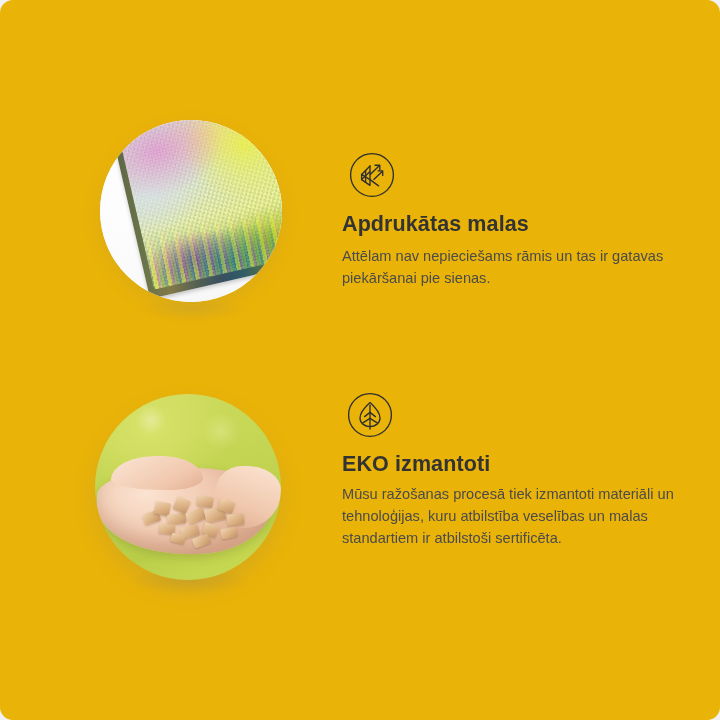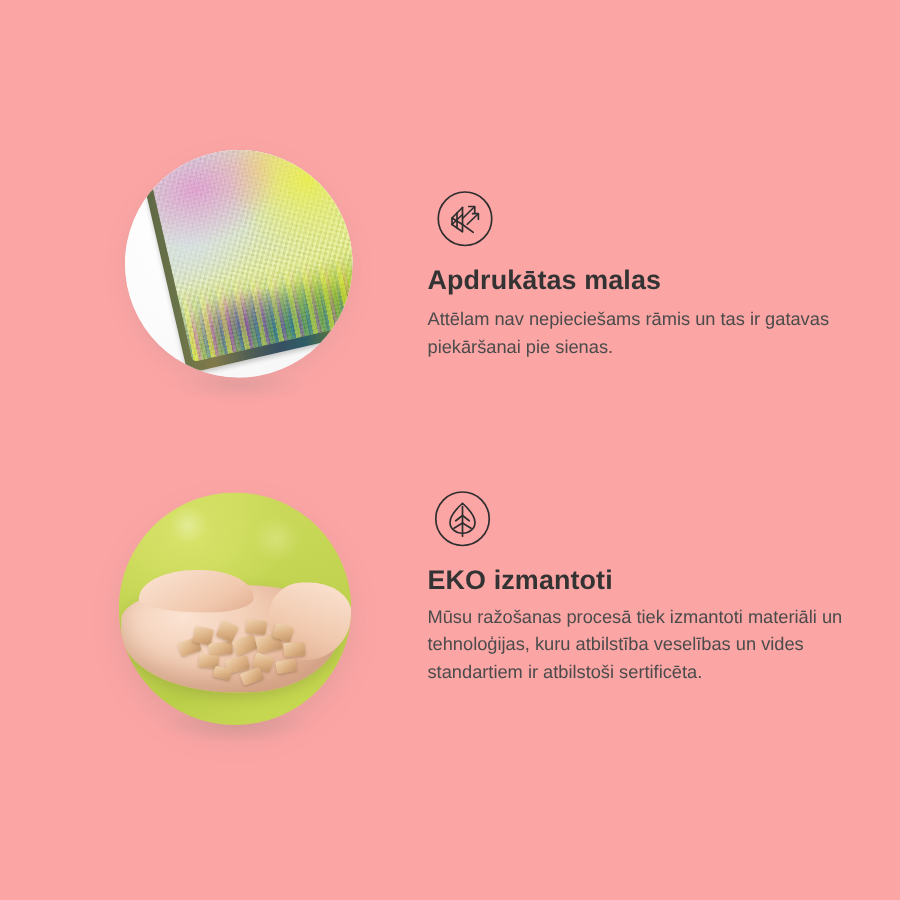--- a/index.html
+++ b/index.html
@@ -12,21 +12,22 @@
     background: #f1f1f1;
     font-family: "Liberation Sans", "DejaVu Sans", sans-serif;
     overflow: hidden;
     position: relative;
     -webkit-font-smoothing: antialiased;
   }
 
   .page {
     position: absolute;
     inset: 0;
-    background: #fca5a5;
+    background: #eab308;
+    border-radius: 13px;
   }
 
   
   .photo-circle {
     position: absolute;
     border-radius: 50%;
     overflow: hidden;
   }
 
   
@@ -327,15 +328,15 @@
 
       <path d="M23 20.4 L17.6 24.6"></path>
       <path d="M23 20.4 L28.4 24.6"></path>
       <path d="M23 26.4 L16.2 30.6"></path>
       <path d="M23 26.4 L29.8 30.6"></path>
     </svg>
   </div>
 
   <div class="feature-title" id="title-2">EKO izmantoti</div>
 
-  <div class="feature-body" id="body-2">Mūsu ražošanas procesā tiek izmantoti materiāli un tehnoloģijas, kuru atbilstība veselības un vides standartiem ir atbilstoši sertificēta.</div>
+  <div class="feature-body" id="body-2">Mūsu ražošanas procesā tiek izmantoti materiāli un tehnoloģijas, kuru atbilstība veselības un malas standartiem ir atbilstoši sertificēta.</div>
 
 </div>
 
 </body></html>

